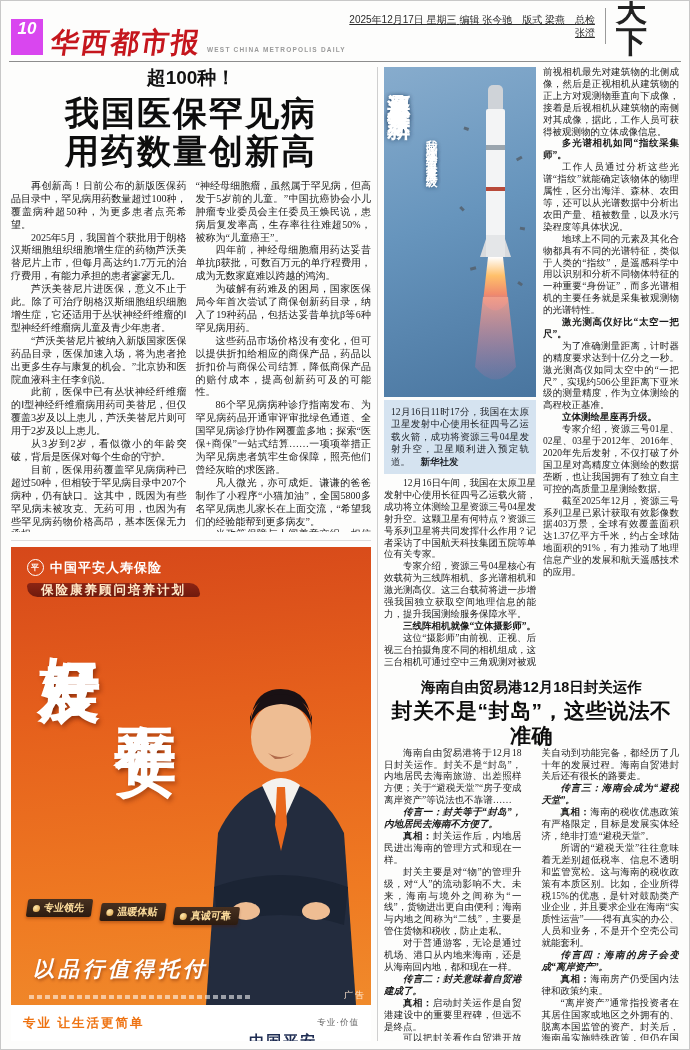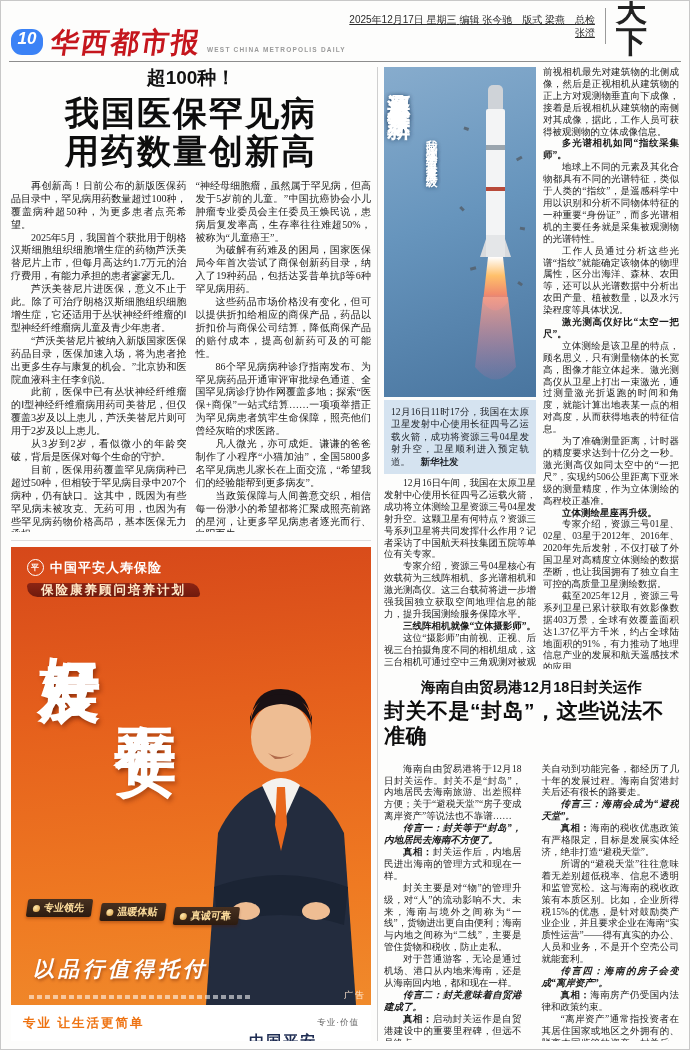--- a/index.html
+++ b/index.html
@@ -1,22 +1,22 @@
 <!DOCTYPE html>
 <html><head>
 <meta charset="utf-8">
 <style>
   html,body{margin:0;padding:0;background:#8a8a8a;}
   .sheet{position:relative;width:690px;height:1050px;background:#fdfdfc;margin:0 auto;
     border:1px solid #c8c8c8;box-sizing:border-box;overflow:hidden;
     font-family:"Liberation Serif",serif;color:#1a1a1a;}
   
   .hdr{position:absolute;top:16px;left:10px;right:10px;height:40px;display:flex;align-items:flex-end;}
-  .pagenum{background:#3b82f6;color:#fff;width:32px;height:26px;line-height:26px;text-align:center;
-    font:italic 900 17px "Liberation Sans",sans-serif;flex:none;margin-bottom:2px;border-radius:11px;}
+  .pagenum{background:#d946ef;color:#fff;width:32px;height:36px;line-height:26px;text-align:center;
+    font:italic 900 17px "Liberation Sans",sans-serif;flex:none;margin-bottom:2px;}
   .mast{color:#c5161d;font:900 28px/1 "Liberation Serif",serif;transform:skewX(-8deg);
     letter-spacing:2px;margin:0 6px 0 8px;flex:none;}
   .mast-en{color:#9a9a9a;font:700 6.5px "Liberation Sans",sans-serif;letter-spacing:1.2px;margin-bottom:4px;flex:none;}
   .hdr-right{margin-left:auto;display:flex;align-items:center;gap:10px;}
   .dateinfo{font:10px/1.3 "Liberation Sans",sans-serif;color:#2b2b2b;text-align:right;text-decoration:underline;}
   .hdr-vr{width:1px;height:36px;background:#9a9a9a;}
   .section-title{font:700 31px/1 "Liberation Serif",serif;color:#222;letter-spacing:3px;}
   .hdr-rule{position:absolute;top:60px;left:8px;right:8px;border-top:1px solid #8d8d8d;}
   
   .main{position:absolute;top:66px;left:10px;right:10px;bottom:8px;display:flex;gap:6px;}
@@ -76,22 +76,22 @@
   .vt-sub{position:absolute;left:40px;top:64px;writing-mode:vertical-rl;color:#fff;
     font:600 11.5px/1.2 "Liberation Sans",sans-serif;letter-spacing:3px;text-shadow:0 1px 4px rgba(10,40,70,.45);}
   .caption{background:#d5e3f0;margin-top:3px;padding:6px 7px;font-size:9.5px;line-height:12.4px;
     text-align:justify;color:#20242a;flex:none;}
   .caption .credit{font-weight:bold;margin-left:8px;font-family:"Liberation Sans",sans-serif;}
   .sat-text1{flex:1;overflow:hidden;margin-top:4px;font-size:9.5px;line-height:11.9px;text-align:justify;}
   .sat-right{flex:1;min-width:0;overflow:hidden;font-size:9.5px;line-height:11.9px;text-align:justify;}
   
   .hn{margin-top:10px;flex:1;min-height:0;display:flex;flex-direction:column;}
   .hn-kicker{text-align:center;font:700 14.5px/1.2 "Liberation Sans",sans-serif;color:#111;}
-  .hn-head{font:900 21px/1.15 "Liberation Sans",sans-serif;color:#0d0d0d;
-    margin:3px 0 16px;letter-spacing:0.5px;}
+  .hn-head{text-align:center;font:900 21px/1.15 "Liberation Sans",sans-serif;color:#0d0d0d;
+    margin:3px 0 0;letter-spacing:0.5px;}
   .hn-cols{display:flex;gap:20px;flex:1;overflow:hidden;font-size:9.5px;line-height:11.9px;text-align:justify;}
   .hn-col{flex:1;min-width:0;}
   .rumor{font-weight:bold;font-style:italic;}
   .plabel{font-weight:bold;}
 </style>
 </head>
 <body>
 
 <div class="sheet">
 
@@ -126,20 +126,21 @@
             <p class="para"><span>2025年5月，我国首个获批用于朗格汉斯细胞组织细胞增生症的药物芦沃美替尼片上市，但每月高达约1.7万元的治疗费用，有能力承担的患者寥寥无几。</span></p>
             <p class="para"><span>芦沃美替尼片进医保，意义不止于此。除了可治疗朗格汉斯细胞组织细胞增生症，它还适用于丛状神经纤维瘤的Ⅰ型神经纤维瘤病儿童及青少年患者。</span></p>
             <p class="para"><span>“芦沃美替尼片被纳入新版国家医保药品目录，医保加速入场，将为患者抢出更多生存与康复的机会。”北京协和医院血液科主任李剑说。</span></p>
             <p class="para"><span>此前，医保中已有丛状神经纤维瘤的Ⅰ型神经纤维瘤病用药司美替尼，但仅覆盖3岁及以上患儿，芦沃美替尼片则可用于2岁及以上患儿。</span></p>
             <p class="para"><span>从3岁到2岁，看似微小的年龄突破，背后是医保对每个生命的守护。</span></p>
             <p class="para"><span>目前，医保用药覆盖罕见病病种已超过50种，但相较于罕见病目录中207个病种，仍有缺口。这其中，既因为有些罕见病未被攻克、无药可用，也因为有些罕见病药物价格高昂，基本医保无力承担。</span></p>
 
           </div>
           <div class="m-col">
             <p class="para noind"><span>“神经母细胞瘤，虽然属于罕见病，但高发于5岁前的儿童。”中国抗癌协会小儿肿瘤专业委员会主任委员王焕民说，患病后复发率高，生存率往往难超50%，被称为“儿童癌王”。</span></p>
+            <p class="para"><span>四年前，神经母细胞瘤用药达妥昔单抗β获批，可数百万元的单疗程费用，成为无数家庭难以跨越的鸿沟。</span></p>
             <p class="para"><span>为破解有药难及的困局，国家医保局今年首次尝试了商保创新药目录，纳入了19种药品，包括达妥昔单抗β等6种罕见病用药。</span></p>
             <p class="para"><span>这些药品市场价格没有变化，但可以提供折扣给相应的商保产品，药品以折扣价与商保公司结算，降低商保产品的赔付成本，提高创新药可及的可能性。</span></p>
             <p class="para"><span>86个罕见病病种诊疗指南发布、为罕见病药品开通审评审批绿色通道、全国罕见病诊疗协作网覆盖多地；探索“医保+商保”一站式结算……一项项举措正为罕见病患者筑牢生命保障，照亮他们曾经灰暗的求医路。</span></p>
             <p class="para"><span>凡人微光，亦可成炬。谦谦的爸爸制作了小程序“小猫加油”，全国5800多名罕见病患儿家长在上面交流，“希望我们的经验能帮到更多病友”。</span></p>
             <p class="para"><span>当政策保障与人间善意交织，相信每一份渺小的希望都将汇聚成照亮前路的星河，让更多罕见病患者逐光而行、向阳而生。</span>
               </p>
           </div>
         </div>
       </article>
 
@@ -250,24 +251,23 @@
             <p class="para"><span>专家介绍，资源三号04星核心有效载荷为三线阵相机、多光谱相机和激光测高仪。这三台载荷将进一步增强我国独立获取空间地理信息的能力，提升我国测绘服务保障水平。</span></p>
             <p class="para bold"><span>三线阵相机就像“立体摄影师”。</span></p>
             <p class="para"><span>这位“摄影师”由前视、正视、后视三台拍摄角度不同的相机组成，这三台相机可通过空中三角观测对被观测物实现立体成像。</span></p>
 
           </div>
         </div>
 
         <div class="sat-right">
           <p class="para noind"><span>前视相机最先对建筑物的北侧成像，然后是正视相机从建筑物的正上方对观测物垂直向下成像，接着是后视相机从建筑物的南侧对其成像，据此，工作人员可获得被观测物的立体成像信息。</span></p>
           <p class="para bold"><span>多光谱相机如同“指纹采集师”。</span></p>
+          <p class="para"><span>工作人员通过分析这些光谱“指纹”就能确定该物体的物理属性，区分出海洋、森林、农田等，还可以从光谱数据中分析出农田产量、植被数量，以及水污染程度等具体状况。</span></p>
           <p class="para"><span>地球上不同的元素及其化合物都具有不同的光谱特征，类似于人类的“指纹”，是遥感科学中用以识别和分析不同物体特征的一种重要“身份证”，而多光谱相机的主要任务就是采集被观测物的光谱特性。</span></p>
-          <p class="para"><span>工作人员通过分析这些光谱“指纹”就能确定该物体的物理属性，区分出海洋、森林、农田等，还可以从光谱数据中分析出农田产量、植被数量，以及水污染程度等具体状况。</span></p>
           <p class="para bold"><span>激光测高仪好比“太空一把尺”。</span></p>
-          <p class="para"><span>立体测绘是该卫星的特点，顾名思义，只有测量物体的长宽高，图像才能立体起来。激光测高仪从卫星上打出一束激光，通过测量激光折返跑的时间和角度，就能计算出地表某一点的相对高度，从而获得地表的特征信息。</span></p>
           <p class="para"><span>为了准确测量距离，计时器的精度要求达到十亿分之一秒。激光测高仪如同太空中的“一把尺”，实现约506公里距离下亚米级的测量精度，作为立体测绘的高程校正基准。</span></p>
           <p class="para bold"><span>立体测绘星座再升级。</span></p>
           <p class="para"><span>专家介绍，资源三号01星、02星、03星于2012年、2016年、2020年先后发射，不仅打破了外国卫星对高精度立体测绘的数据垄断，也让我国拥有了独立自主可控的高质量卫星测绘数据。</span></p>
           <p class="para"><span>截至2025年12月，资源三号系列卫星已累计获取有效影像数据403万景，全球有效覆盖面积达1.37亿平方千米，约占全球陆地面积的91%，有力推动了地理信息产业的发展和航天遥感技术的应用。</span></p>
 
         </div>
       </article>
 
       <article class="hn">
         <div class="hn-kicker">海南自由贸易港12月18日封关运作</div>

